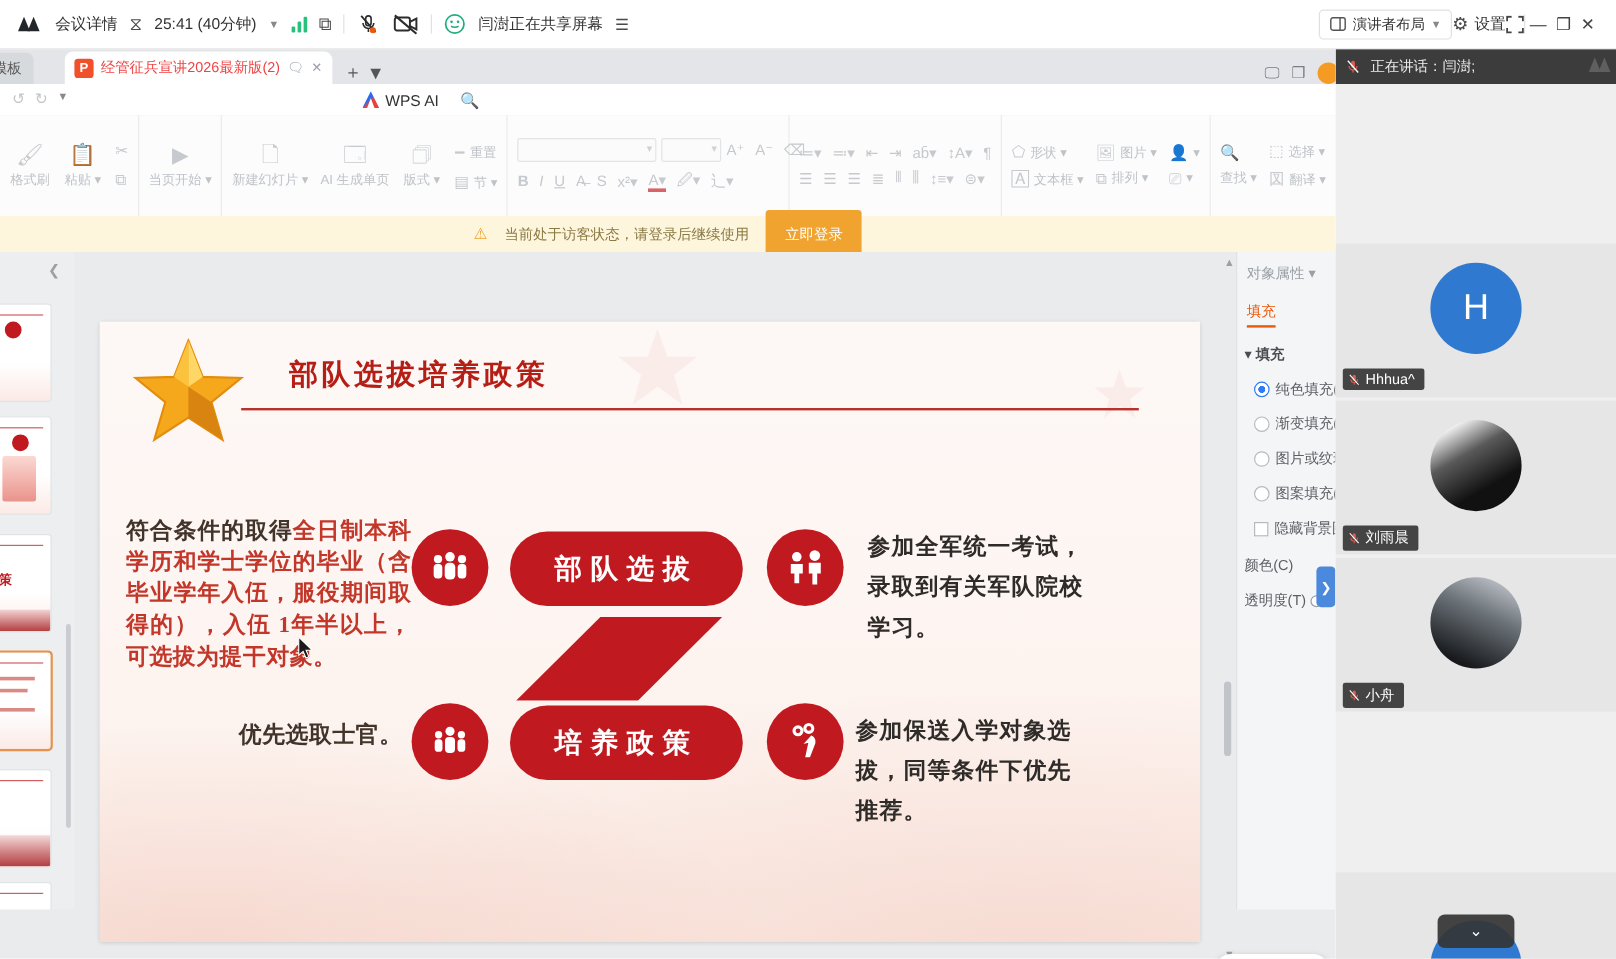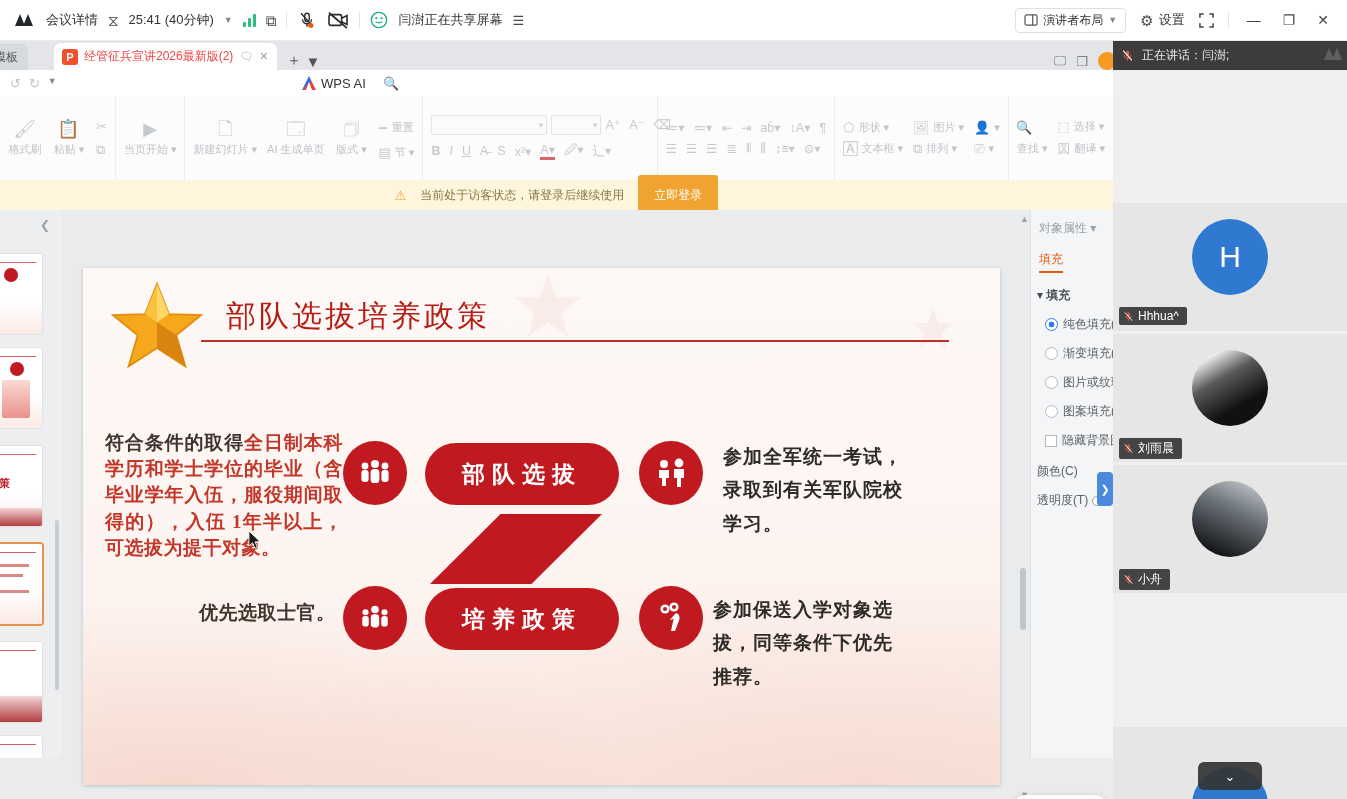--- a/index.html
+++ b/index.html
@@ -2,21 +2,21 @@
 <html><head>
 <meta charset="utf-8">
 <style>
   html,body{margin:0;padding:0;width:1347px;height:799px;overflow:hidden;background:#fff;
     font-family:"Liberation Sans","DejaVu Sans",sans-serif;-webkit-font-smoothing:antialiased;}
   .abs{position:absolute}
   .row{display:flex;align-items:center}
   
   #mtb{left:0;top:0;width:1347px;height:40px;background:#fff;border-bottom:1px solid #ececec;display:flex;align-items:center;justify-content:space-between;z-index:40}
   #mtb .lft{display:flex;align-items:center;gap:10px;padding-left:14px;color:#333;font-size:13px}
-  #mtb .rgt{display:flex;align-items:center;gap:14px;padding-right:14px;color:#333;font-size:13px}
+  #mtb .rgt{display:flex;align-items:center;padding-right:14px;color:#333;font-size:13px}
   .mdiv{width:1px;height:16px;background:#e2e2e2}
   .gicon{color:#4a4a4a;font-size:15px;line-height:1}
   .chev{font-size:9px;color:#888}
   .sigbars{display:flex;align-items:flex-end;gap:2px;height:13px}
   .sigbars i{width:3px;background:#27c07d;border-radius:1px;display:block}
   .layoutbtn{display:flex;align-items:center;gap:5px;border:1px solid #e0e0e0;border-radius:4px;padding:3px 8px;font-size:12px;color:#333}
   .winbtn{font-size:14px;color:#444;padding:0 4px}
   
   #wps{left:0;top:40px;width:1113px;height:759px;background:#fff;overflow:hidden}
   #tabstrip{left:0;top:0;width:1113px;height:30px;background:#e3e5e8;display:flex;align-items:flex-end}
@@ -64,21 +64,21 @@
   .thumb .land{position:absolute;left:0;right:0;bottom:0;height:18px;background:linear-gradient(180deg,rgba(192,25,32,.15),rgba(160,20,25,.8))}
   .thumb.sel{box-shadow:0 0 0 2px #e8914a}
   .tscroll{position:absolute;left:55px;top:310px;width:4px;height:170px;background:#c9ccd0;border-radius:2px}
   
   #slide{left:83px;top:58px;width:917px;height:517px;background:
     radial-gradient(120% 80% at 85% 100%,rgba(214,90,60,.10),rgba(255,255,255,0) 55%),
     radial-gradient(100% 70% at 10% 100%,rgba(214,90,60,.12),rgba(255,255,255,0) 50%),
     linear-gradient(180deg,#fdf8f6 0%,#fdf4f0 60%,#faeae3 100%);
     box-shadow:0 1px 4px rgba(0,0,0,.18);overflow:hidden}
   .faintstar{position:absolute;opacity:.16}
-  .stitle{position:absolute;left:143px;top:28px;font-family:"Liberation Serif","DejaVu Serif",serif;font-weight:normal;font-size:30px;letter-spacing:3px;color:#b51e15}
+  .stitle{position:absolute;left:158px;top:28px;font-family:"Liberation Serif","DejaVu Serif",serif;font-weight:bold;font-size:24px;letter-spacing:3px;color:#b51e15}
   .sline{position:absolute;left:118px;top:72px;width:748px;height:2px;background:#b8312a}
   .para{position:absolute;font-family:"Liberation Serif","DejaVu Serif",serif;font-weight:bold;font-size:19px;line-height:1.38;letter-spacing:.5px}
   .pleft{left:22px;top:162px;width:238px;color:#c2372a;text-align:justify}
   .pleft .blk{color:#42342b}
   .p2{left:116px;top:332px;color:#42342b;font-size:19px}
   .pright{color:#2e2b28;font-weight:bold;line-height:1.75;letter-spacing:1px}
   .rc{position:absolute;width:64px;height:64px;border-radius:50%;background:#c01920;display:flex;align-items:center;justify-content:center}
   .pill{position:absolute;width:194px;height:62px;border-radius:32px;background:#c01920;color:#fff;display:flex;align-items:center;justify-content:center;font-family:"Liberation Serif","DejaVu Serif",serif;font-weight:bold;font-size:23px;letter-spacing:7px}
   .zshape{position:absolute;left:347px;top:246px;width:172px;height:70px;background:#c01920;clip-path:polygon(41% 0,100% 0,59% 100%,0 100%)}
   

